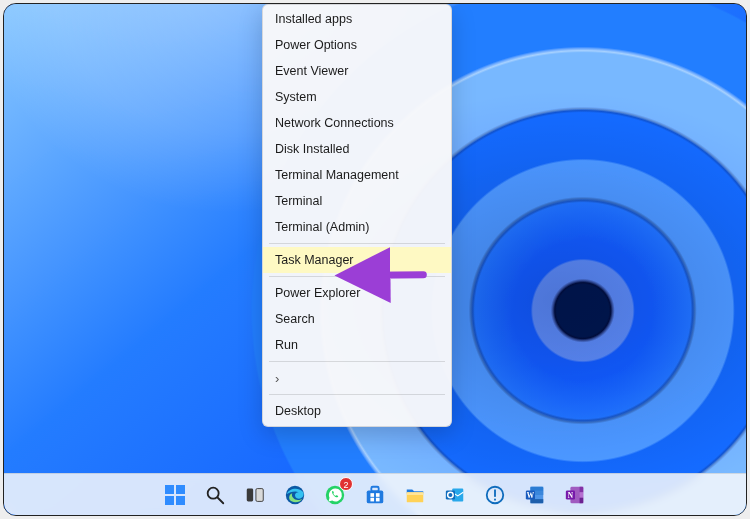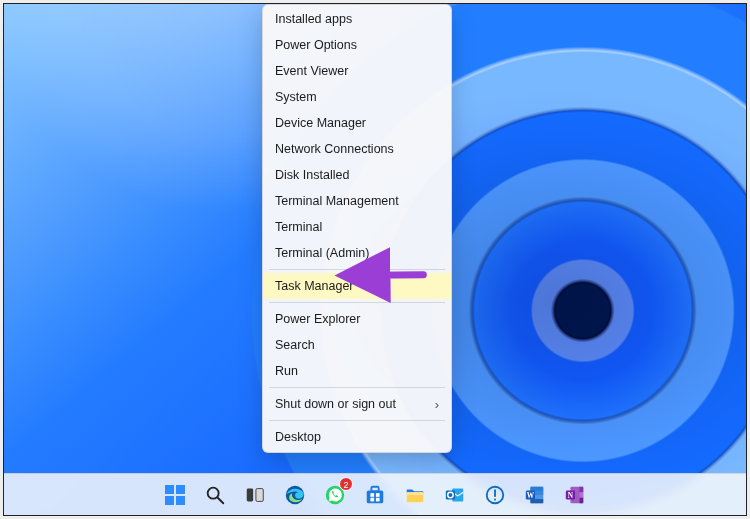--- a/index.html
+++ b/index.html
@@ -4,21 +4,21 @@
 <style>
   * { box-sizing: border-box; margin: 0; padding: 0; }
   html, body { width: 750px; height: 519px; overflow: hidden; font-family: "Segoe UI", Arial, sans-serif; }
   .stage {
     position: relative; width: 750px; height: 519px;
     background: #eee;
   }
   
   .frame {
     position: absolute; inset: 3px 3px 3px 3px;
-    border: 1px solid #222; border-radius: 0;
+    border: 1px solid #222; border-radius: 13px;
     overflow: hidden;
     background: linear-gradient(180deg,#1a5fe0 0%, #1a6ff0 40%, #2a7afa 100%);
   }
   
   .wallpaper {
     position: absolute; inset: 0;
     background:
       radial-gradient(circle at 78% 60%, #031a4a 0px, #031a4a 28px, transparent 30px),
       radial-gradient(circle at 78% 60%, rgba(255,255,255,.35) 50px, transparent 52px),
       radial-gradient(circle at 78% 60%, #1e66ff 70px, #2e7dff 110px, transparent 112px),
@@ -108,23 +108,20 @@
         <div class="menu-item">
           <span>Power Options</span>
         </div>
         <div class="menu-item">
           <span>Event Viewer</span>
         </div>
         <div class="menu-item">
           <span>System</span>
         </div>
         <div class="menu-item">
-          <span>Device Manager</span>
-        </div>
-        <div class="menu-item">
           <span>Network Connections</span>
         </div>
         <div class="menu-item">
           <span>Disk Installed</span>
         </div>
         <div class="menu-item">
           <span>Terminal Management</span>
         </div>
         <div class="menu-item">
           <span>Terminal</span>
@@ -141,21 +138,20 @@
           <span>Power Explorer</span>
         </div>
         <div class="menu-item">
           <span>Search</span>
         </div>
         <div class="menu-item">
           <span>Run</span>
         </div>
         <div class="menu-sep"></div>
         <div class="menu-item">
-          <span>Shut down or sign out</span>
           <span class="submenu-chevron">›</span>
         </div>
         <div class="menu-sep"></div>
         <div class="menu-item">
           <span>Desktop</span>
         </div>
       </div>
 
     <svg class="arrow" width="90" height="70">
       <defs>

